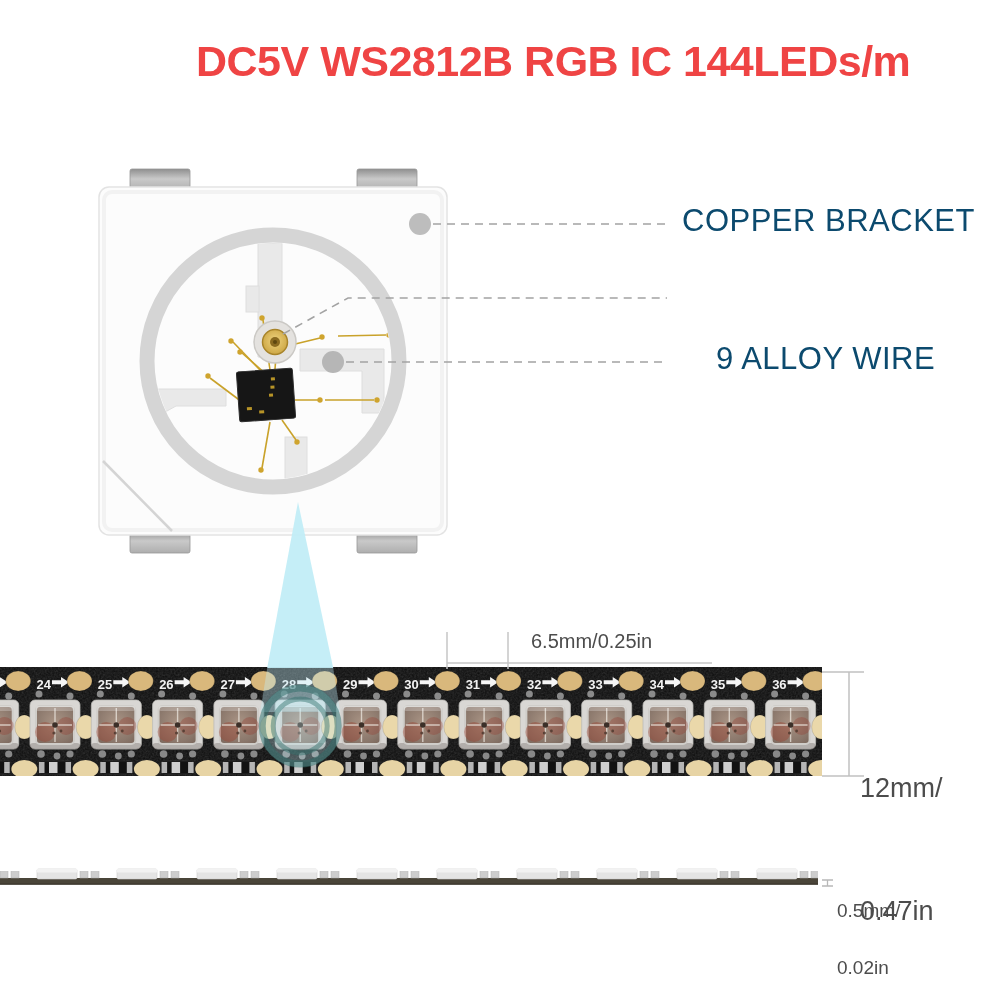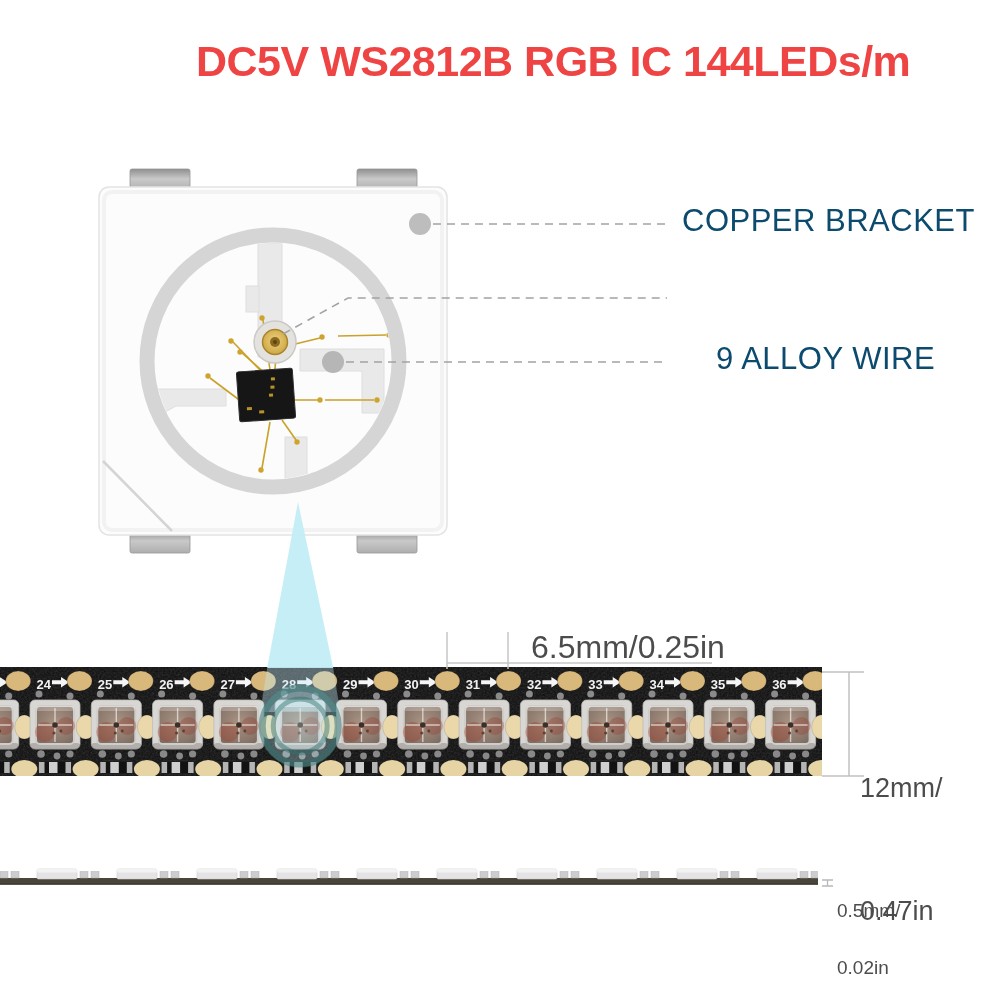--- a/index.html
+++ b/index.html
@@ -3,21 +3,21 @@
 <meta charset="utf-8">
 <style>
   html,body{margin:0;padding:0;background:#fff;}
   #stage{position:relative;width:1000px;height:1000px;background:#ffffff;overflow:hidden;
          font-family:"Liberation Sans", sans-serif;}
   #gfx{position:absolute;left:0;top:0;}
   .txt{position:absolute;white-space:pre;line-height:1;}
   .title{font-size:43px;font-weight:700;letter-spacing:-0.5px;color:#ef4444;}
   .callout{font-size:31px;color:#0c4a6e;letter-spacing:0.5px;}
   .dim{color:#4c4c4c;}
-  .dim-pitch{font-size:32px;}
+  .dim-pitch{font-size:20px;}
   .dim-width{font-size:27px;line-height:41px;}
   .dim-thick{font-size:19px;line-height:19px;}
 </style>
 </head>
 <body>
 
 <div id="stage">
 
   <svg id="gfx" width="1000" height="1000" viewBox="0 0 1000 1000">
     <defs>

